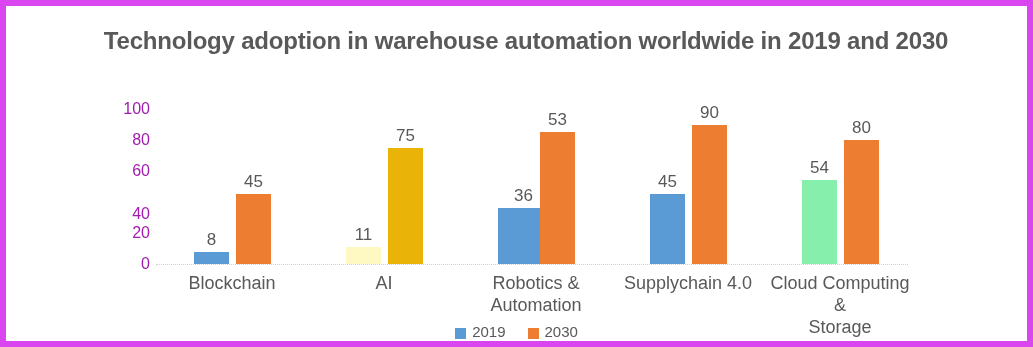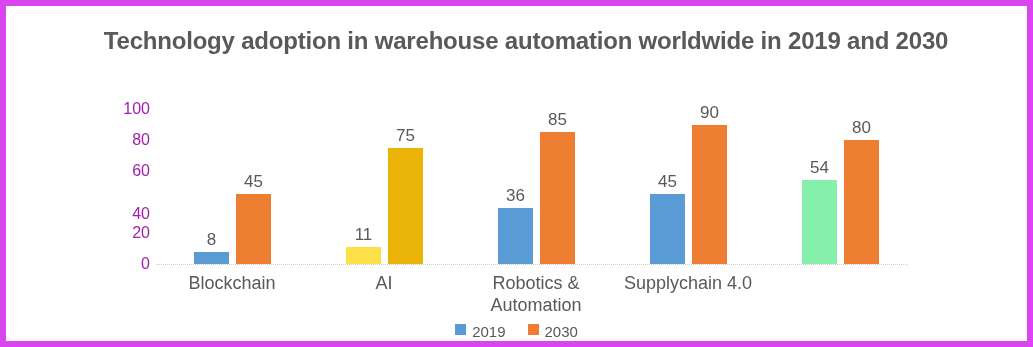--- a/index.html
+++ b/index.html
@@ -129,21 +129,21 @@
     left: 0;
     right: 0;
     top: 318px;
     display: flex;
     justify-content: center;
     align-items: center;
     gap: 22px;
   }
   .legend-item {
     display: flex;
-    align-items: flex-start;
+    align-items: flex-end;
     gap: 6px;
   }
   .legend-swatch {
     width: 11px;
     height: 11px;
     display: inline-block;
   }
   .legend-label {
     font-size: 15px;
     color: #595959;
@@ -174,36 +174,36 @@
           <span class="bar-label">8</span>
         </div>
         <div class="bar s2030" style="height: 69.75px; background: rgb(237, 125, 49);">
           <span class="bar-label">45</span>
         </div>
       </div>
     </div>
 
     <div class="group" style="left:152px;">
       <div class="bar-pair">
-        <div class="bar s2019" style="height: 17.05px; background: #fde047;">
+        <div class="bar s2019" style="height: 17.05px; background: #fef9c3;">
           <span class="bar-label">11</span>
         </div>
         <div class="bar s2030" style="height: 116.25px; background: #eab308;">
           <span class="bar-label">75</span>
         </div>
       </div>
     </div>
 
     <div class="group" style="left:304px;">
       <div class="bar-pair">
-        <div class="bar s2019" style="height: 55.8px; background: rgb(91, 155, 213);">
+        <div class="bar s2019" style="height: 55.8px; background: rgb(91, 155, 213); padding-left: 16px;">
           <span class="bar-label">36</span>
         </div>
         <div class="bar s2030" style="height: 131.75px; background: rgb(237, 125, 49);">
-          <span class="bar-label">85</span>
+          <span class="bar-label">53</span>
         </div>
       </div>
     </div>
 
     <div class="group" style="left:456px;">
       <div class="bar-pair">
         <div class="bar s2019" style="height: 69.75px; background: rgb(91, 155, 213);">
           <span class="bar-label">45</span>
         </div>
         <div class="bar s2030" style="height: 139.5px; background: rgb(237, 125, 49);">
@@ -233,20 +233,24 @@
     </div>
     <div class="x-label" style="left:152px;">
       <div>AI</div>
     </div>
     <div class="x-label" style="left:304px;">
       <div>Robotics &amp;</div>
       <div>Automation</div>
     </div>
     <div class="x-label" style="left:456px;">
       <div>Supplychain 4.0</div>
+    </div>
+    <div class="x-label" style="left:608px;">
+      <div>Cloud Computing &amp;</div>
+      <div>Storage</div>
     </div>
   </div>
 
   <div class="legend">
     <div class="legend-item">
       <span class="legend-swatch" style="background: rgb(91, 155, 213);"></span>
       <span class="legend-label">2019</span>
     </div>
     <div class="legend-item">
       <span class="legend-swatch" style="background: rgb(237, 125, 49);"></span>

